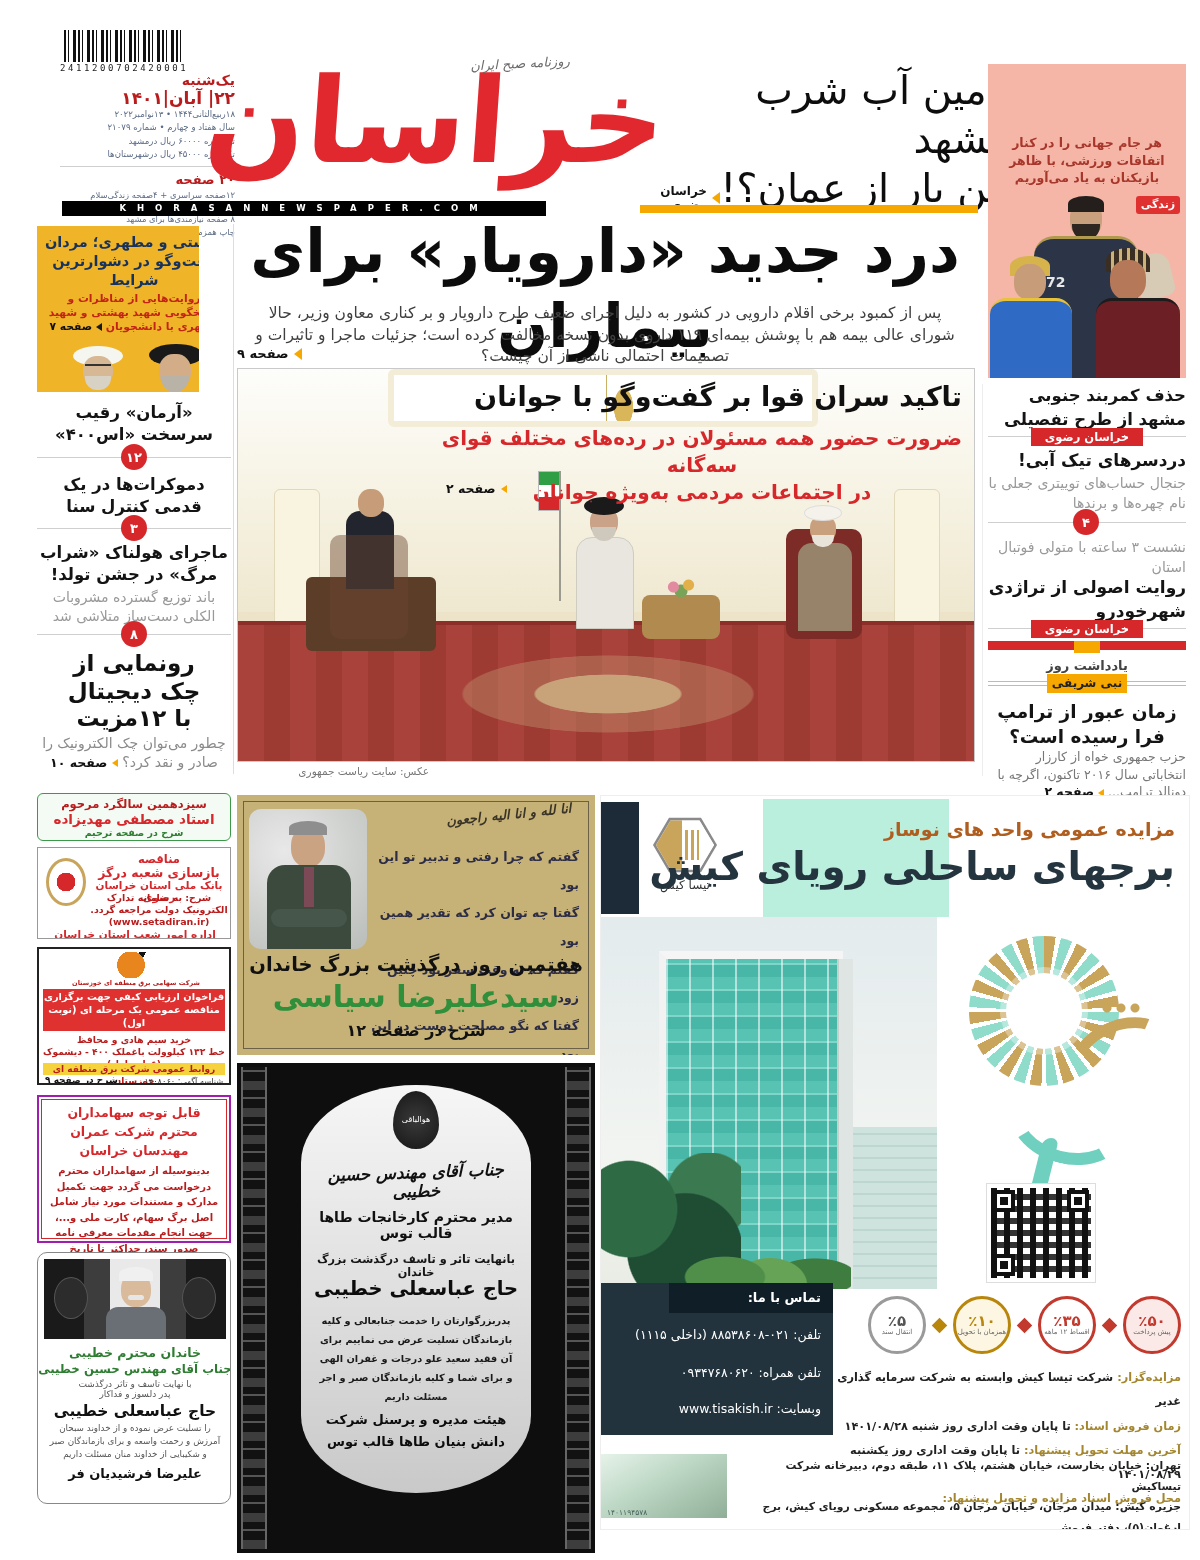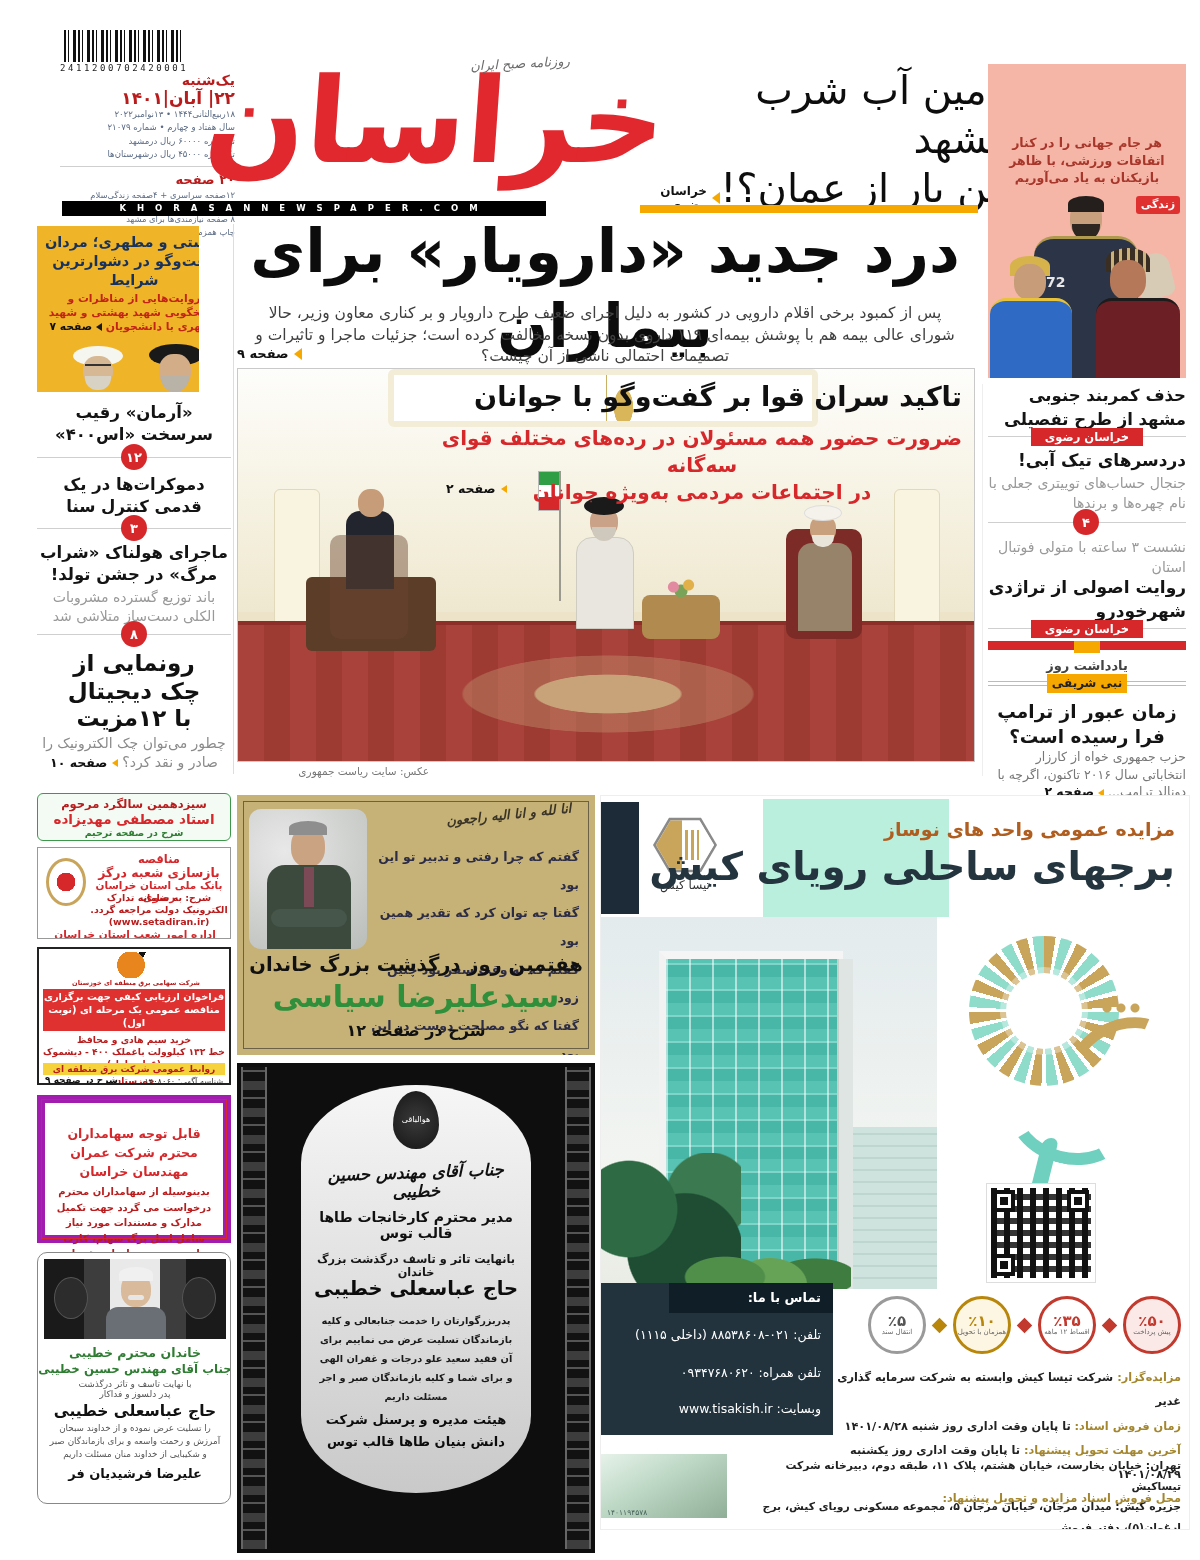--- a/index.html
+++ b/index.html
@@ -233,21 +233,21 @@
     <div class="ctr bold navy" style="position:absolute;left:4px;top:85px;width:182px;font-size:9.2px;line-height:1.3">
       <div>خرید سیم هادی و محافظ</div>
       <div>خط ۱۳۲ کیلوولت باغملک ۴۰۰ - دیشموک</div>
       <div>(قطعه اول)</div>
     </div>
     <div class="ctr bold navy" style="position:absolute;left:4px;top:114px;width:182px;height:12px;background:#f6d33c;font-size:9px;line-height:12px">روابط عمومی شرکت برق منطقه ای خوزستان</div>
     <div class="rt" style="position:absolute;right:6px;top:127px;font-size:8.2px;color:#333">شناسه آگهی: ۱۴۰۸۰۶۰</div>
     <div class="bold" style="position:absolute;left:6px;top:126px;font-size:9px;color:#111">شرح در صفحه ۹</div>
   </div>
 
-  <div class="b" style="left:37px;top:1095px;width:194px;height:148px;border:8px solid #a21caf;outline:1px solid #d6272b;outline-offset:-5px;background:#fff;padding:22px 10px 0;text-align:center">
+  <div class="b" style="left:37px;top:1095px;width:194px;height:148px;border:2px solid #a21caf;outline:1px solid #d6272b;outline-offset:-5px;background:#fff;padding:7px 10px 0;text-align:center">
     <div class="bold red" style="font-size:12.5px;line-height:1.5">قابل توجه سهامداران محترم شرکت عمران مهندسان خراسان</div>
     <div class="bold navy" style="font-size:10px;line-height:1.55;margin-top:3px">بدینوسیله از سهامداران محترم درخواست می گردد جهت تکمیل مدارک و مستندات مورد نیاز شامل اصل برگ سهام، کارت ملی و...، جهت انجام مقدمات معرفی نامه صدور سند، حداکثر تا تاریخ ۱۴۰۱/۰۸/۲۵ به دفتر شرکت واقع در شهرک ارغوان مراجعه نمایند.</div>
   </div>
 
   <div class="b" style="left:37px;top:1252px;width:194px;height:252px;border:1px solid #888;border-radius:10px;background:#fff;overflow:hidden;text-align:center">
     <div style="position:absolute;left:6px;top:6px;width:182px;height:80px;background:linear-gradient(90deg,#1a1a1a 0 22%,#3d3d3d 22% 36%,#e9e9e9 36% 64%,#3d3d3d 64% 78%,#1a1a1a 78%)">
       <div style="position:absolute;left:10px;top:18px;width:34px;height:42px;background:#2c2c2c;border-radius:50%;border:1px solid #555"></div>
       <div style="position:absolute;right:10px;top:18px;width:34px;height:42px;background:#2c2c2c;border-radius:50%;border:1px solid #555"></div>
       <div style="position:absolute;left:77px;top:14px;width:30px;height:34px;background:#d9bb9c;border-radius:45%"></div>
       <div style="position:absolute;left:75px;top:8px;width:34px;height:14px;background:#f0f0f0;border-radius:50% 50% 0 0"></div>

